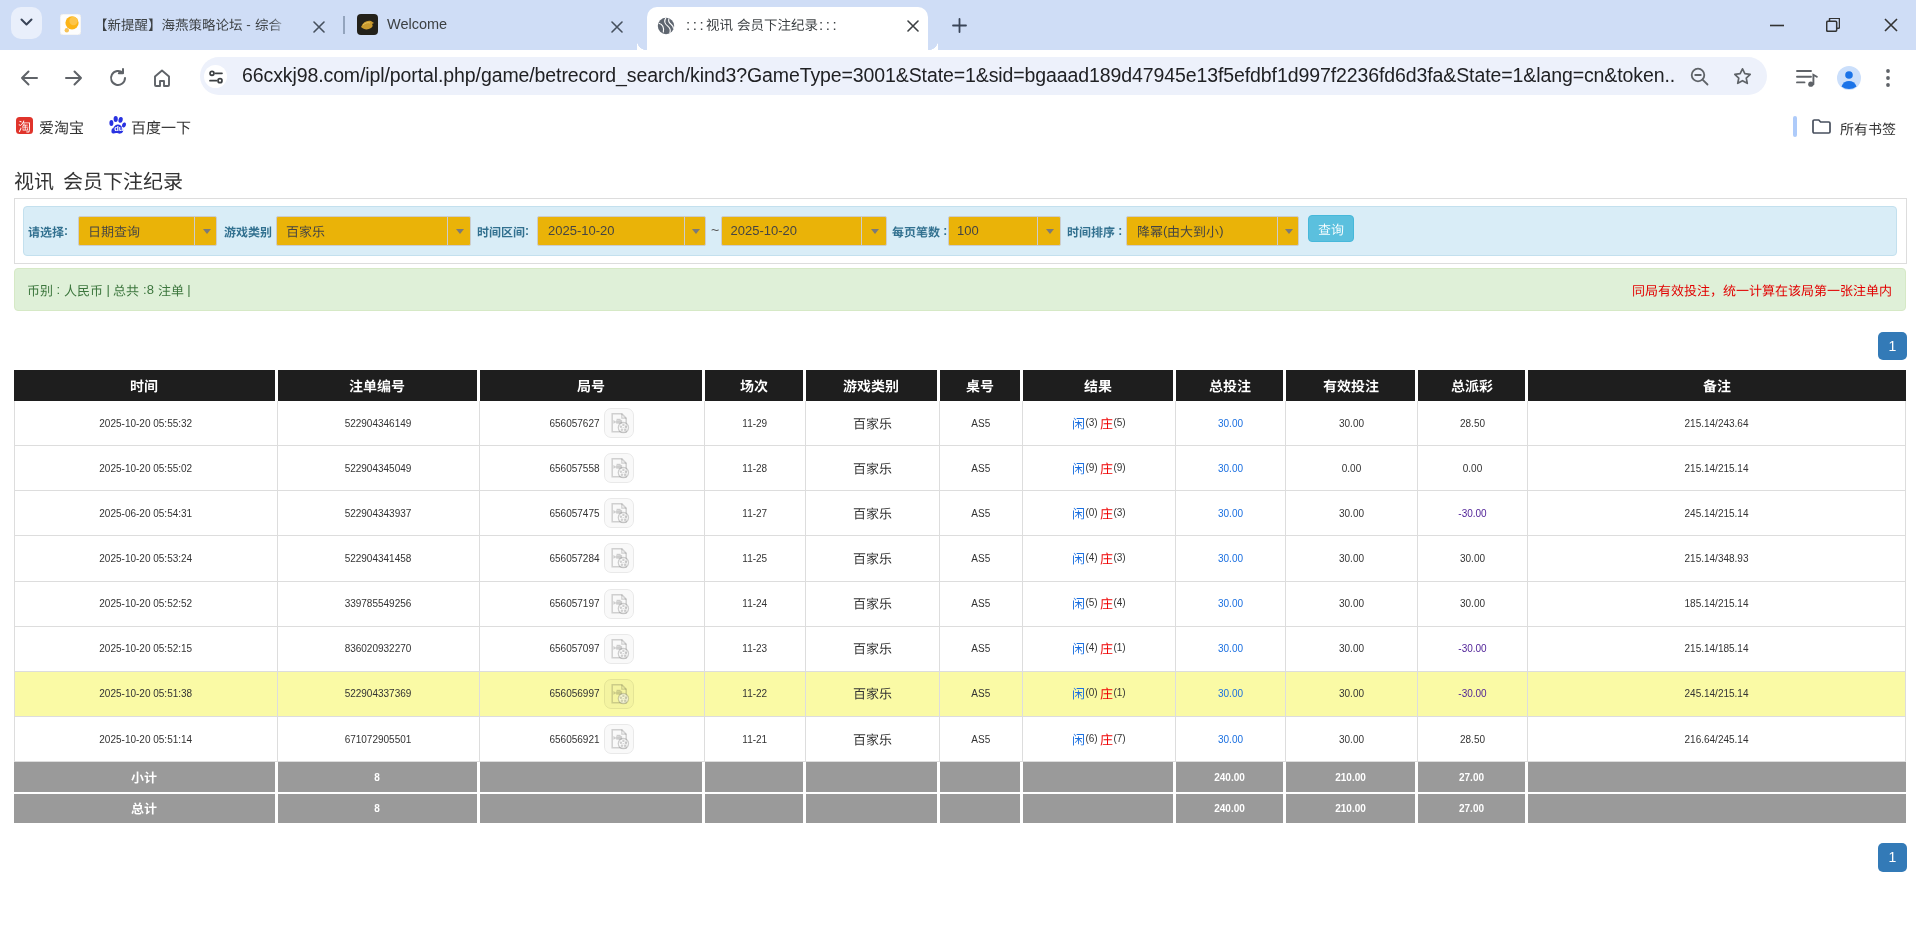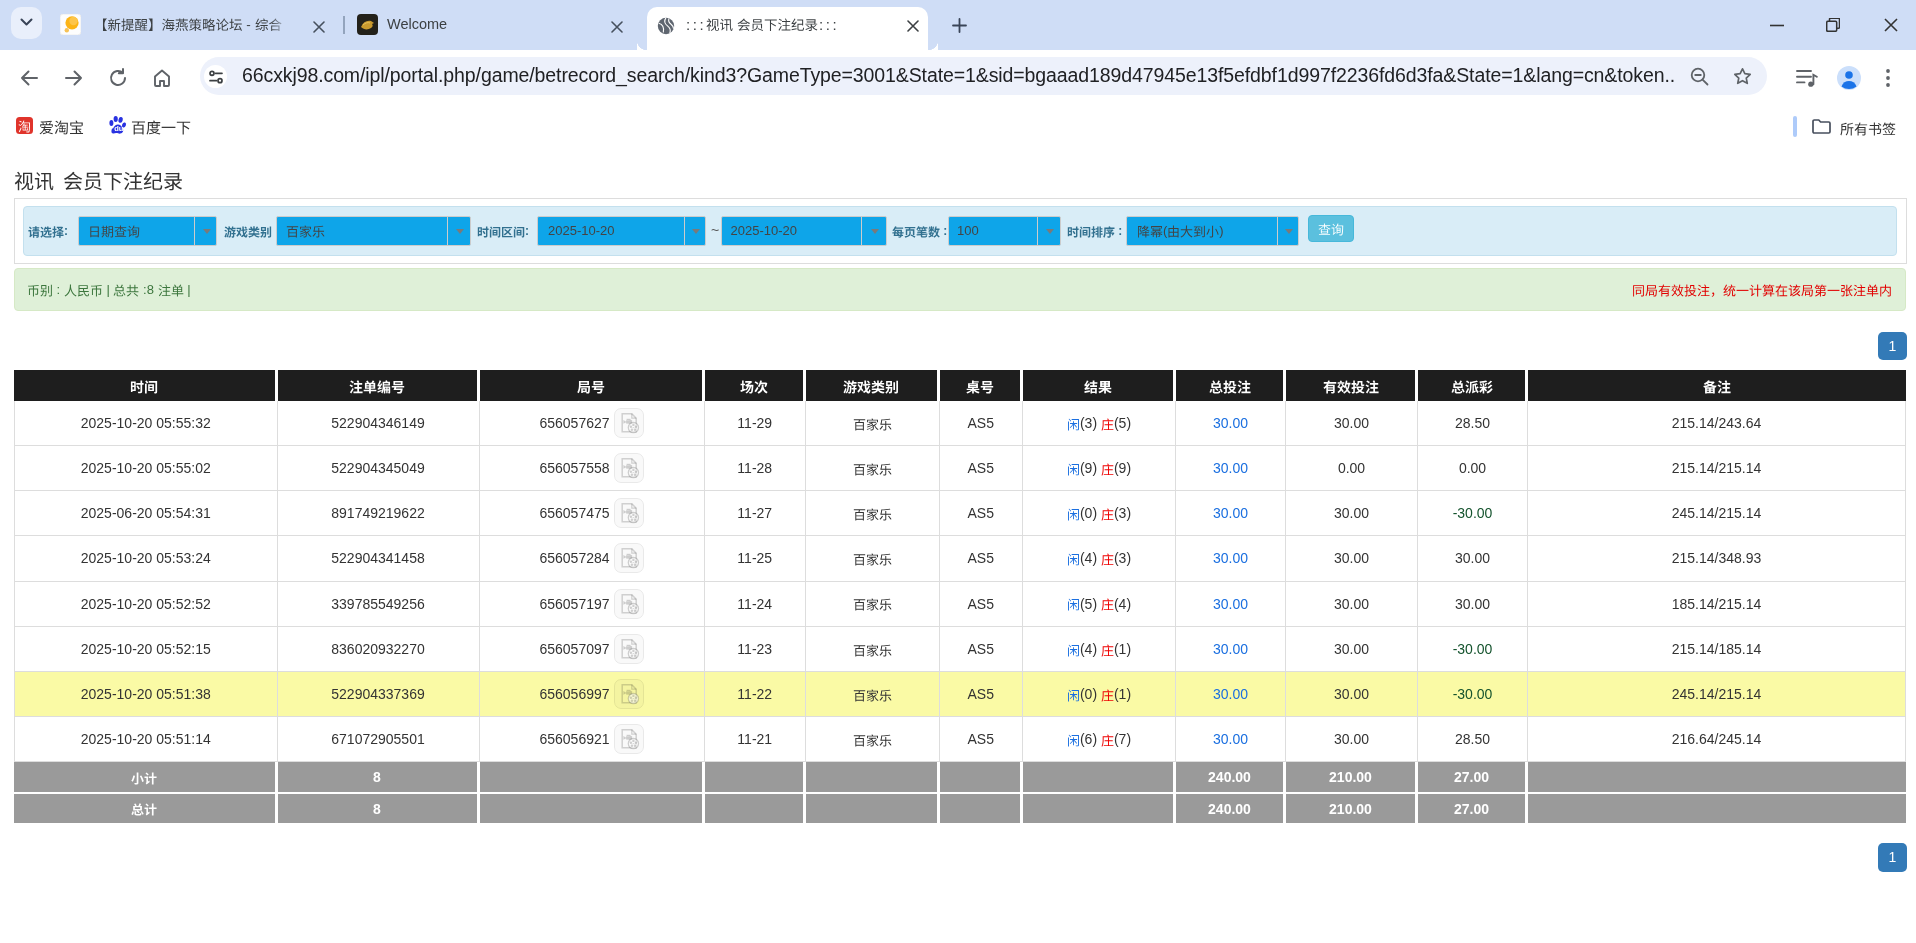--- a/index.html
+++ b/index.html
@@ -25,46 +25,46 @@
 .nico{position:absolute;top:68px}
 #pill{position:absolute;left:200px;top:57px;width:1567px;height:38px;border-radius:19px;background:#edf1fb}
 #sitecirc{position:absolute;left:204px;top:65px;width:23px;height:23px;border-radius:50%;background:#fff}
 #url{position:absolute;left:242px;top:64px;width:1432px;font-size:19.5px;color:#202124;white-space:nowrap;overflow:hidden;letter-spacing:-0.1px}
 
 .bmtxt{position:absolute;top:117px;font-size:15px;color:#3b3b3b;white-space:nowrap}
 
 #panel{position:absolute;left:14px;top:198px;width:1893px;height:66px;background:#fff;border:1px solid #ddd}
 #fbar{position:absolute;left:23px;top:206px;width:1874px;height:50px;background:#d9edf7;border:1px solid #c3e0ee;border-radius:4px}
 .flab{position:absolute;top:224px;font-size:12px;font-weight:bold;color:#31708f;white-space:nowrap}
-.cb{position:absolute;top:216px;height:30px;background:#0ea5e9;border:1px solid #ccc;border-radius:2px}
+.cb{position:absolute;top:216px;height:30px;background:#eab308;border:1px solid #ccc;border-radius:2px}
 .cbt{position:absolute;top:0;height:28px;line-height:28px;font-size:13px;color:#444;white-space:nowrap}
 .cba{position:absolute;top:0;height:28px;border-left:1px solid #ccc}
 .cba i{position:absolute;left:50%;top:50%;margin:-2px 0 0 -4px;border:4px solid transparent;border-top:5px solid #7a7a7a;border-bottom:none}
 #qbtn{position:absolute;left:1308px;top:215px;width:46px;height:27px;background:#5bc0de;border:1px solid #46b8da;border-radius:4px;text-align:center;line-height:25px}
 #gbar{position:absolute;left:14px;top:268px;width:1892px;height:43px;background:#dff0d8;border:1px solid #d6e9c6;border-radius:4px;color:#3c763d;font-size:13px}
 #gbar .lt{position:absolute;left:12px;top:0;height:43px;line-height:41px}
 #gbar .rt{position:absolute;right:13px;top:0;height:43px;line-height:41px;color:#e20000}
 .pgbtn{position:absolute;width:29px;height:28px;background:#337ab7;border-radius:5px;color:#fff;
  font-size:14px;text-align:center;line-height:28px}
 
-.tb{position:absolute;left:14px;top:370px;width:1892px;border-collapse:separate;border-spacing:0;table-layout:fixed;font-size:14px;color:#333}
+.tb{position:absolute;left:14px;top:370px;width:1892px;border-collapse:separate;border-spacing:0;table-layout:fixed;font-size:10px;color:#333}
 .tb th{background:#1e1e1e;height:31px;border-right:3px solid #fff;font-weight:bold;padding:0;text-align:center;vertical-align:middle}
 .tb th:last-child{border-right:none}
 .tb tbody td{height:45.15px;border-right:1px solid #ddd;border-bottom:1px solid #ddd;text-align:center;vertical-align:middle;padding:0;background:#fff}
 .tb tbody td:first-child{border-left:1px solid #ddd}
 .tb tbody tr.hl td{background:#fafaa5}
 .tb tbody tr.sum td{background:#9a9a9a;color:#fff;font-weight:bold;border-right:3px solid #fff;border-bottom:none}
 .tb tbody tr.sum td:first-child{border-left:none}
 .tb tbody tr.sum td:last-child{border-right:none}
 .tb tr.s1 td{height:30px}
 .tb tr.s2 td{height:31px;border-top:2px solid #fff}
 .ju{display:flex;align-items:center;justify-content:center}
 .ju span{margin-right:4px}
 .blu{color:#1a6fe0}
-.neg{color:#14532d}
+.neg{color:#4c1d95}
 svg.vic{display:block}
 </style></head>
 <body>
 <svg width="0" height="0" style="position:absolute">
     <defs>
       <path id="g0r" d="M966 841V846H666V-86H966V-81C857 11 768 177 768 380C768 583 857 749 966 841Z"></path>
       <path id="g1r" d="M360 213C390 163 426 95 442 51L495 83C480 125 444 190 411 240ZM135 235C115 174 82 112 41 68C56 59 82 40 94 30C133 77 173 150 196 220ZM553 744V400C553 267 545 95 460 -25C476 -34 506 -57 518 -71C610 59 623 256 623 400V432H775V-75H848V432H958V502H623V694C729 710 843 736 927 767L866 822C794 792 665 762 553 744ZM214 827C230 799 246 765 258 735H61V672H503V735H336C323 768 301 811 282 844ZM377 667C365 621 342 553 323 507H46V443H251V339H50V273H251V18C251 8 249 5 239 5C228 4 197 4 162 5C172 -13 182 -41 184 -59C233 -59 267 -58 290 -47C313 -36 320 -18 320 17V273H507V339H320V443H519V507H391C410 549 429 603 447 652ZM126 651C146 606 161 546 165 507L230 525C225 563 208 622 187 665Z"></path>
       <path id="g2r" d="M478 617H812V538H478ZM478 750H812V671H478ZM409 807V480H884V807ZM429 297C413 149 368 36 279 -35C295 -45 324 -68 335 -80C388 -33 428 28 456 104C521 -37 627 -65 773 -65H948C951 -45 961 -14 971 3C936 2 801 2 776 2C742 2 710 3 680 8V165H890V227H680V345H939V408H364V345H609V27C552 52 508 97 479 181C487 215 493 251 498 289ZM164 839V638H40V568H164V348C113 332 66 319 29 309L48 235L164 273V14C164 0 159 -4 147 -4C135 -5 96 -5 53 -4C62 -24 72 -55 74 -73C137 -74 176 -71 200 -59C225 -48 234 -27 234 14V296L345 333L335 401L234 370V568H345V638H234V839Z"></path>
       <path id="g3r" d="M586 513V599H845V513ZM586 655V739H845V655ZM914 800H520V453H914ZM333 367V543H398V354C396 353 393 352 385 352C377 352 352 352 346 352C334 352 333 354 333 367ZM232 467V543H287V367C287 316 300 305 342 305C350 305 385 305 393 305H398V215H125V299C135 292 148 281 153 274C218 329 232 407 232 467ZM186 543V468C186 418 177 360 125 312V543ZM288 733V607H231V733ZM964 8H755V123H914V184H755V283H934V344H755V433H687V344H593C603 370 613 398 620 425L559 437C539 362 505 288 460 235V607H344V733H469V797H49V733H176V607H65V-75H125V-6H398V-61H460V223C476 215 496 201 506 193C527 218 547 249 565 283H687V184H528V123H687V8H484V-55H964ZM125 55V156H398V55Z"></path>
       <path id="g4r" d="M334 -86V846H34V841C143 749 232 583 232 380C232 177 143 11 34 -81V-86Z"></path>
@@ -697,21 +697,21 @@
                 <use href="#g97r" x="0"></use>
               </g>
             </svg></span>(9)</td>
         <td><span class="blu">30.00</span></td>
         <td>0.00</td>
         <td>0.00</td>
         <td>215.14/215.14</td>
       </tr>
       <tr>
         <td>2025-06-20 05:54:31</td>
-        <td>891749219622</td>
+        <td>522904343937</td>
         <td>
           <div class="ju">
             <span>656057475</span>
             <svg class="vic" width="30" height="30" viewBox="0 0 30 30">
               <rect x="0.5" y="0.5" width="29" height="29" rx="6.5" fill="rgba(60,60,60,0.03)" stroke="rgba(0,0,0,0.075)"></rect>
               <g stroke="rgba(30,30,30,0.19)" fill="none" stroke-width="1.5">
                 <path d="M8.2 5.8h9.6l4.4 4.4v13.6H8.2z"></path>
                 <path d="M17.8 5.8v4.4h4.4" stroke-width="1.2"></path>
               </g>
               <path d="M9.4 12.1l2.7 1.6v-1.4h3.2c.5-.6 1.3-.7 2-.3l.9.5v3.6l-6.1-.5v-1.4l-2.7 1.6z" fill="rgba(30,30,30,0.2)"></path>

